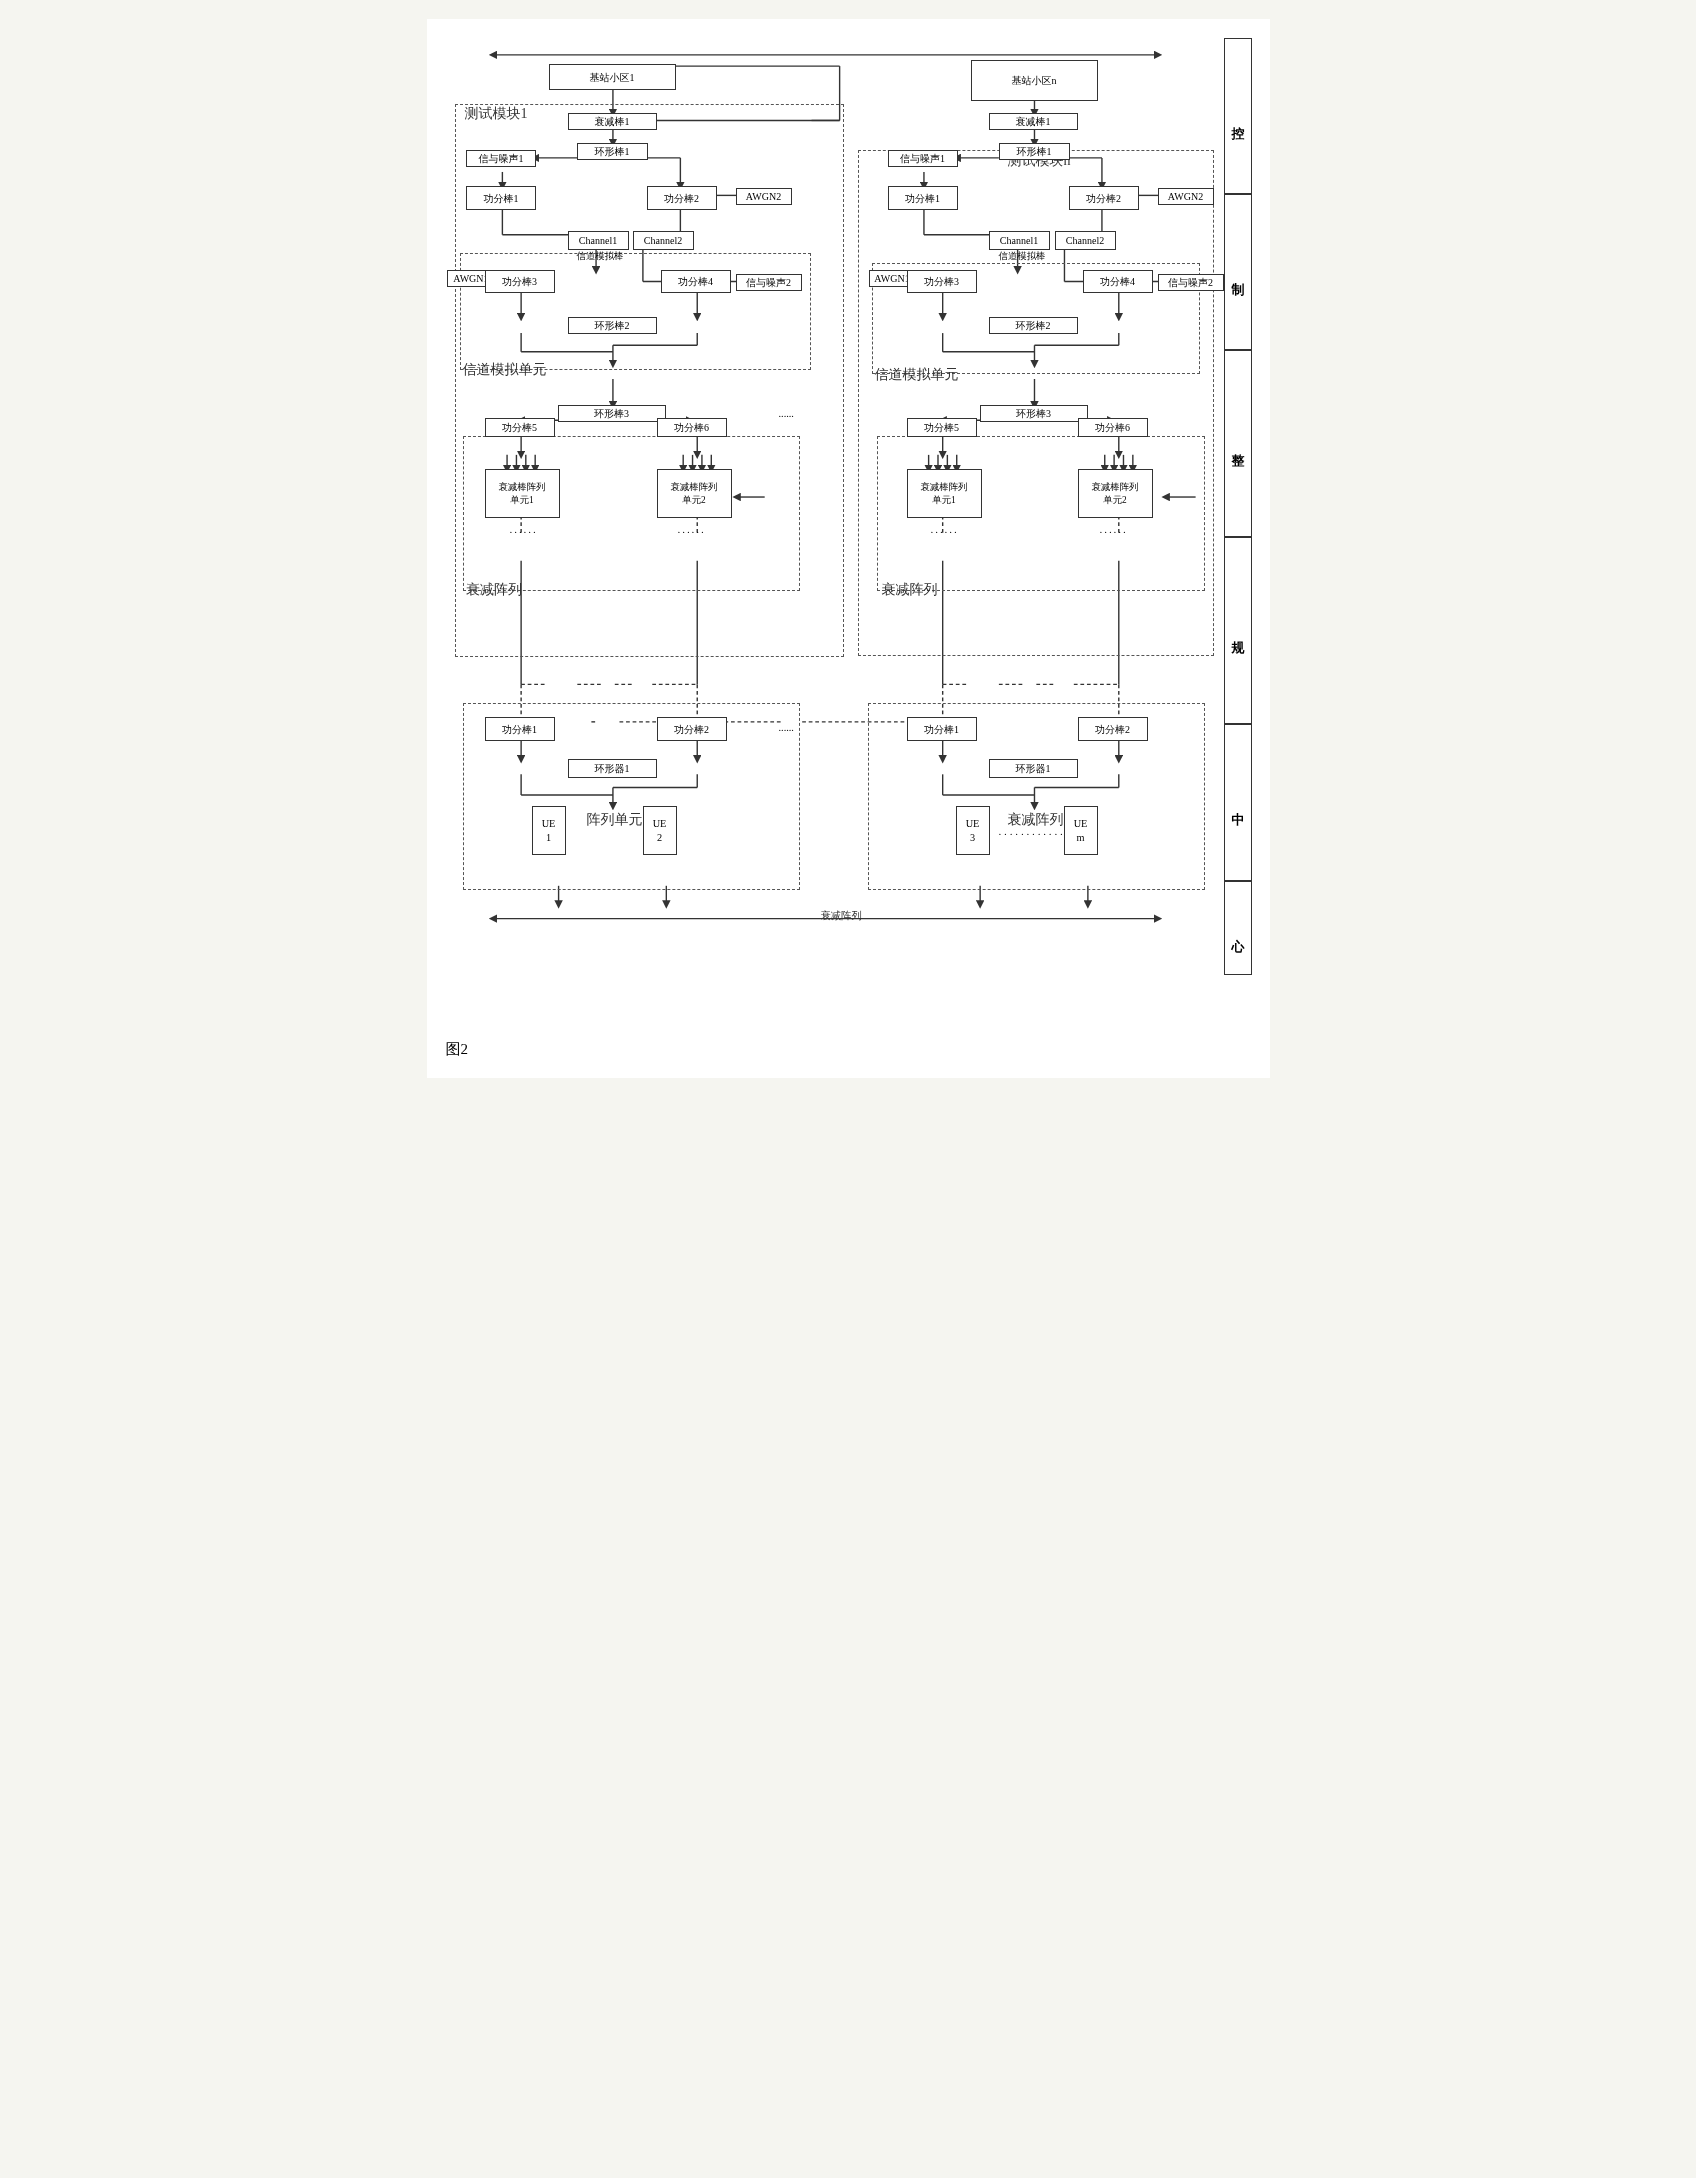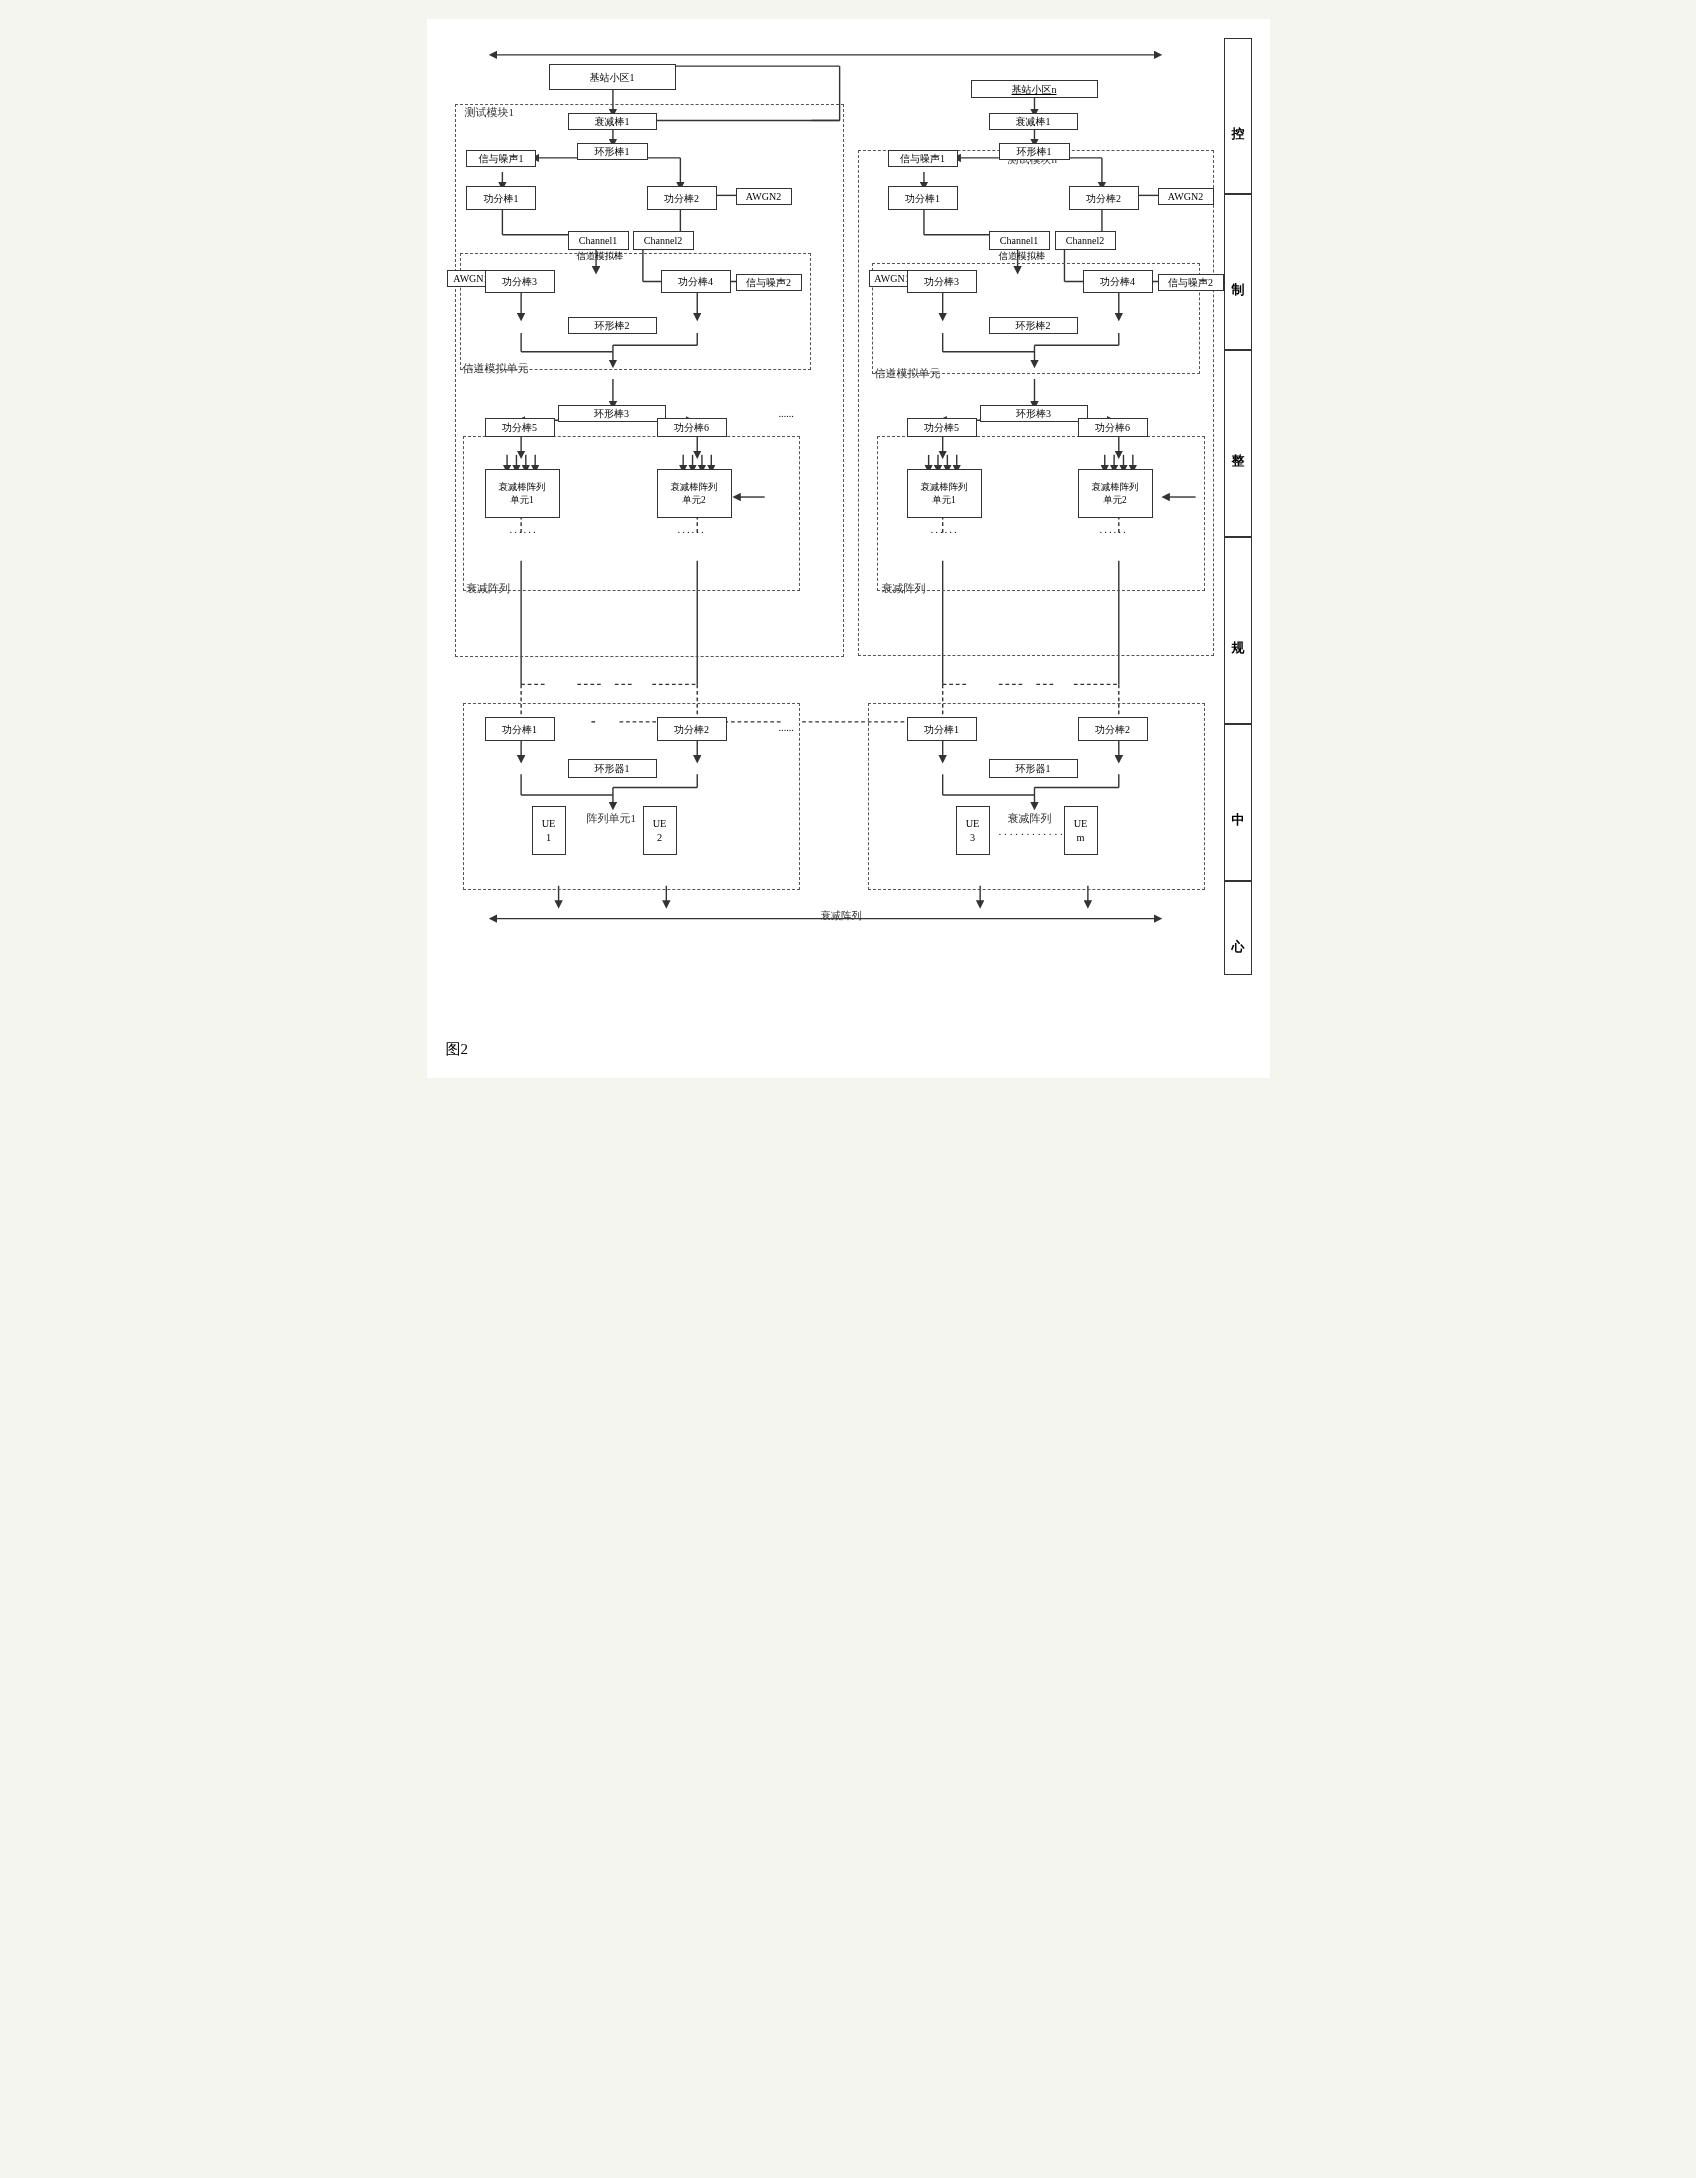--- a/index.html
+++ b/index.html
@@ -45,21 +45,21 @@
       font-size: 9.4px;
     }
     
     .region {
       position: absolute;
       border: 1.4px dashed #555;
       background: transparent;
     }
     .region-label {
       position: absolute;
-      font-size: 11px;
+      font-size: 14px;
       color: #333;
     }
     
     .arrows-svg {
       position: absolute;
       top: 0; left: 0;
       width: 100%;
       height: 100%;
       pointer-events: none;
     }
@@ -357,21 +357,21 @@
     <div class="box" style="left:39px;top:679px;width:70px;height:24px;">功分棒1</div>
     <div class="box" style="left:211px;top:679px;width:70px;height:24px;">功分棒2</div>
 
     <div class="box" style="left:122px;top:721px;width:89px;height:19px;">环形器1</div>
 
     <div class="box multi-line" style="left:86px;top:768px;width:34px;height:49px;white-space:pre-line;font-size:10.3px;">UE
 1</div>
     <div class="box multi-line" style="left:197px;top:768px;width:34px;height:49px;white-space:pre-line;font-size:10.3px;">UE
 2</div>
 
-    <div class="box" style="left:525px;top:42px;width:127px;height:18px;text-decoration:underline;">基站小区n</div>
+    <div class="box" style="left:525px;top:22px;width:127px;height:41px;">基站小区n</div>
 
     <div class="box" style="left:543px;top:75px;width:89px;height:17px;">衰减棒1</div>
 
     <div class="box" style="left:553px;top:105px;width:71px;height:17px;">环形棒1</div>
 
     <div class="box" style="left:442px;top:112px;width:70px;height:17px;">信与噪声1</div>
 
     <div class="box" style="left:442px;top:148px;width:70px;height:24px;">功分棒1</div>
 
     <div class="box" style="left:623px;top:148px;width:70px;height:24px;">功分棒2</div>

